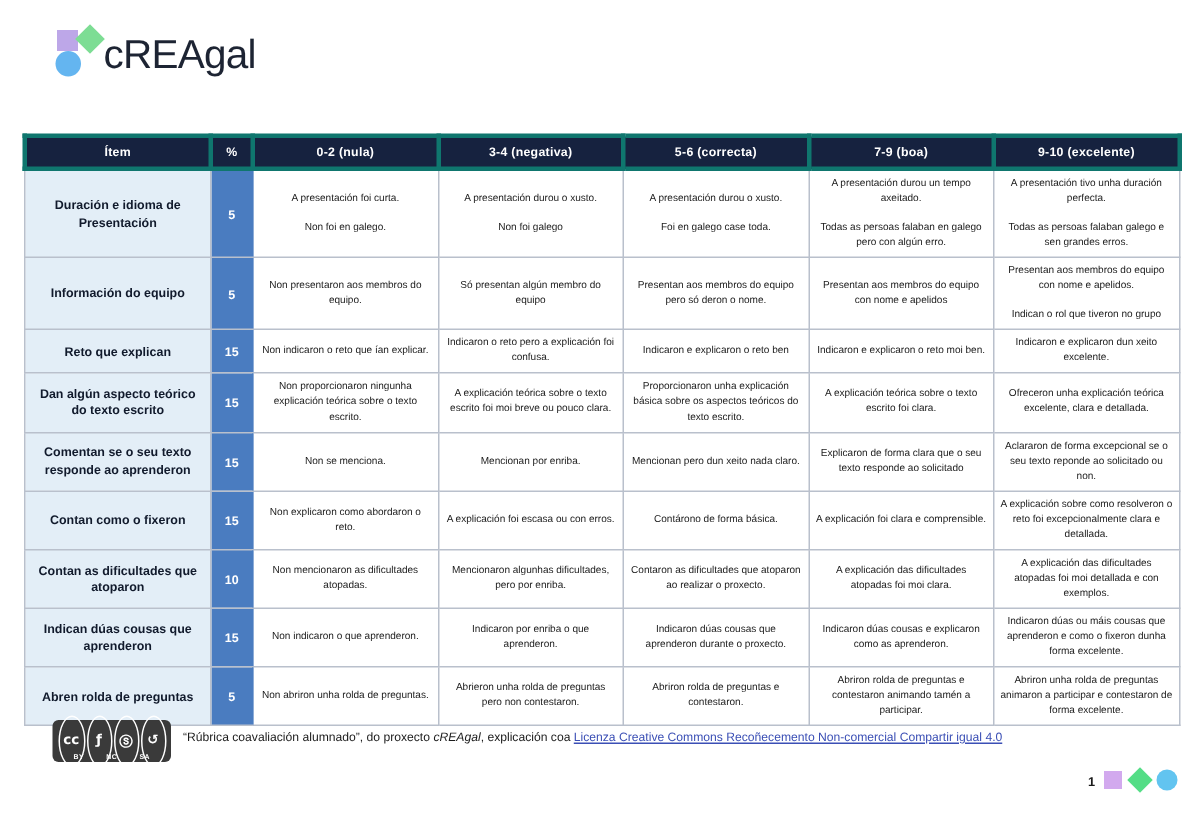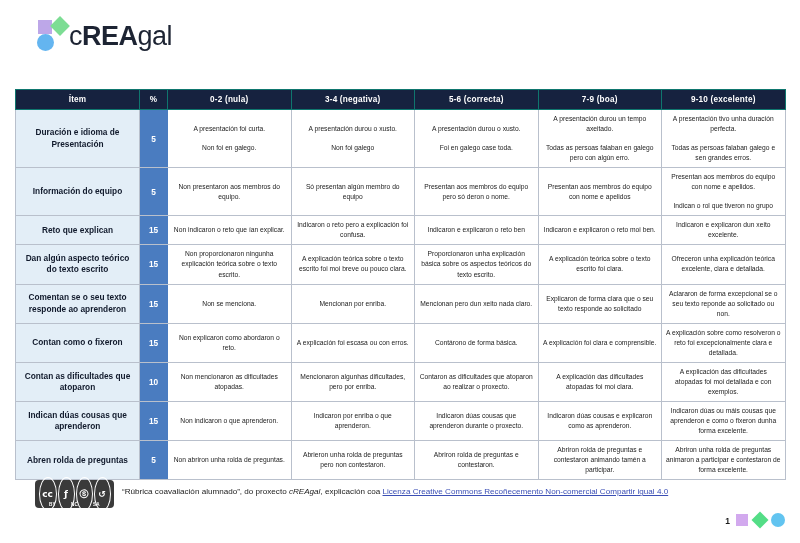--- a/index.html
+++ b/index.html
@@ -14,39 +14,39 @@
 
   
   .header { position:absolute; left:0; top:0; width:800px; height:82px; }
   .logo { position:absolute; left:36px; top:16px; width:160px; height:40px; display:flex; align-items:center; }
   .logo-marks { position:relative; width:36px; height:34px; flex:0 0 36px; }
   .lg-square { position:absolute; left:2px; top:1px; width:14px; height:14px; background:#bda7e8; }
   .lg-diamond { position:absolute; left:17px; top:0px; width:14px; height:14px; background:#7ddd94; transform: rotate(45deg); }
   .lg-circle { position:absolute; left:1px; top:15px; width:17px; height:17px; border-radius:50%; background:#64b5f0; }
   .logo-text { font-size:27px; letter-spacing:-0.5px; color:#1d2433; margin-left:-3px; }
   .logo-text .c { font-weight:400; }
-  .logo-text .rea { font-weight:700; }
+  .logo-text .rea { font-weight:400; }
   .logo-text .gal { font-weight:400; }
 
   .doc-title {
     position:absolute; left:0; top:36px; width:800px; text-align:center;
     font-size:17px; font-weight:bold; color:#12192b; letter-spacing:0.1px;
   }
 
   
   .rubric {
     position:absolute; left:15px; top:89px; width:770px;
     border-collapse: collapse;
     table-layout: fixed;
   }
   .rubric th, .rubric td { border:1px solid #b9c0cc; vertical-align:middle; }
   .rubric thead th {
     background:#16223f; color:#ffffff;
     font-size:8.2px; font-weight:bold; text-align:center;
-    padding:5px 2px; border:1px solid #0f766e; letter-spacing:0.2px;
+    padding:5px 2px; border:3px solid #0f766e; letter-spacing:0.2px;
   }
   col.c-item { width:124px; }
   col.c-pct  { width:28px; }
   col.c-lvl  { width:123.5px; }
 
   td.item-cell {
     background:#e3eef7; color:#111a2c;
     font-size:8.3px; font-weight:bold; text-align:center;
     padding:4px 5px; line-height:1.35;
   }

